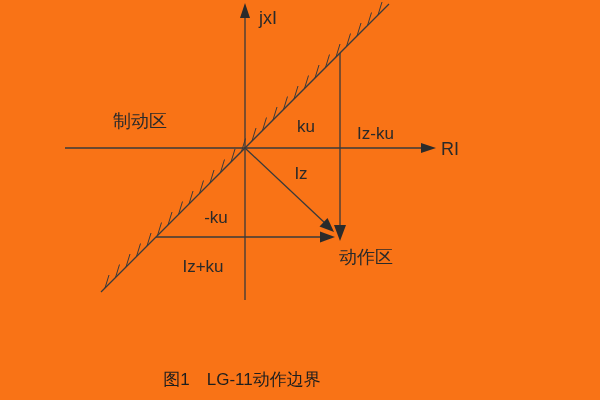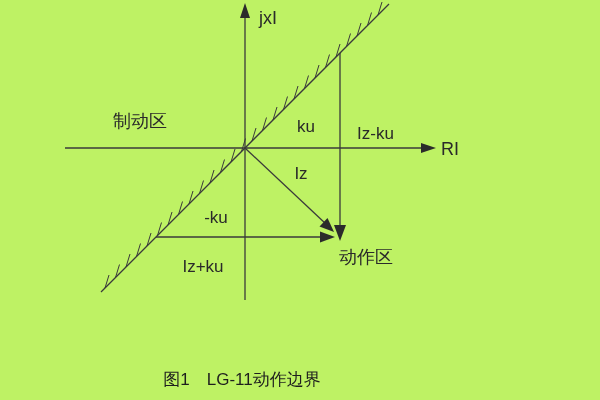--- a/index.html
+++ b/index.html
@@ -5,21 +5,21 @@
   html, body {
     margin: 0;
     padding: 0;
     background: #ffffff;
     font-family: "Liberation Sans", sans-serif;
   }
   .stage {
     position: relative;
     width: 600px;
     height: 400px;
-    background: #bef264;
+    background: #f97316;
     overflow: hidden;
   }
   svg {
     display: block;
   }
   .stroke {
     stroke: #3a3a3a;
     stroke-width: 1.3;
     fill: none;
   }

